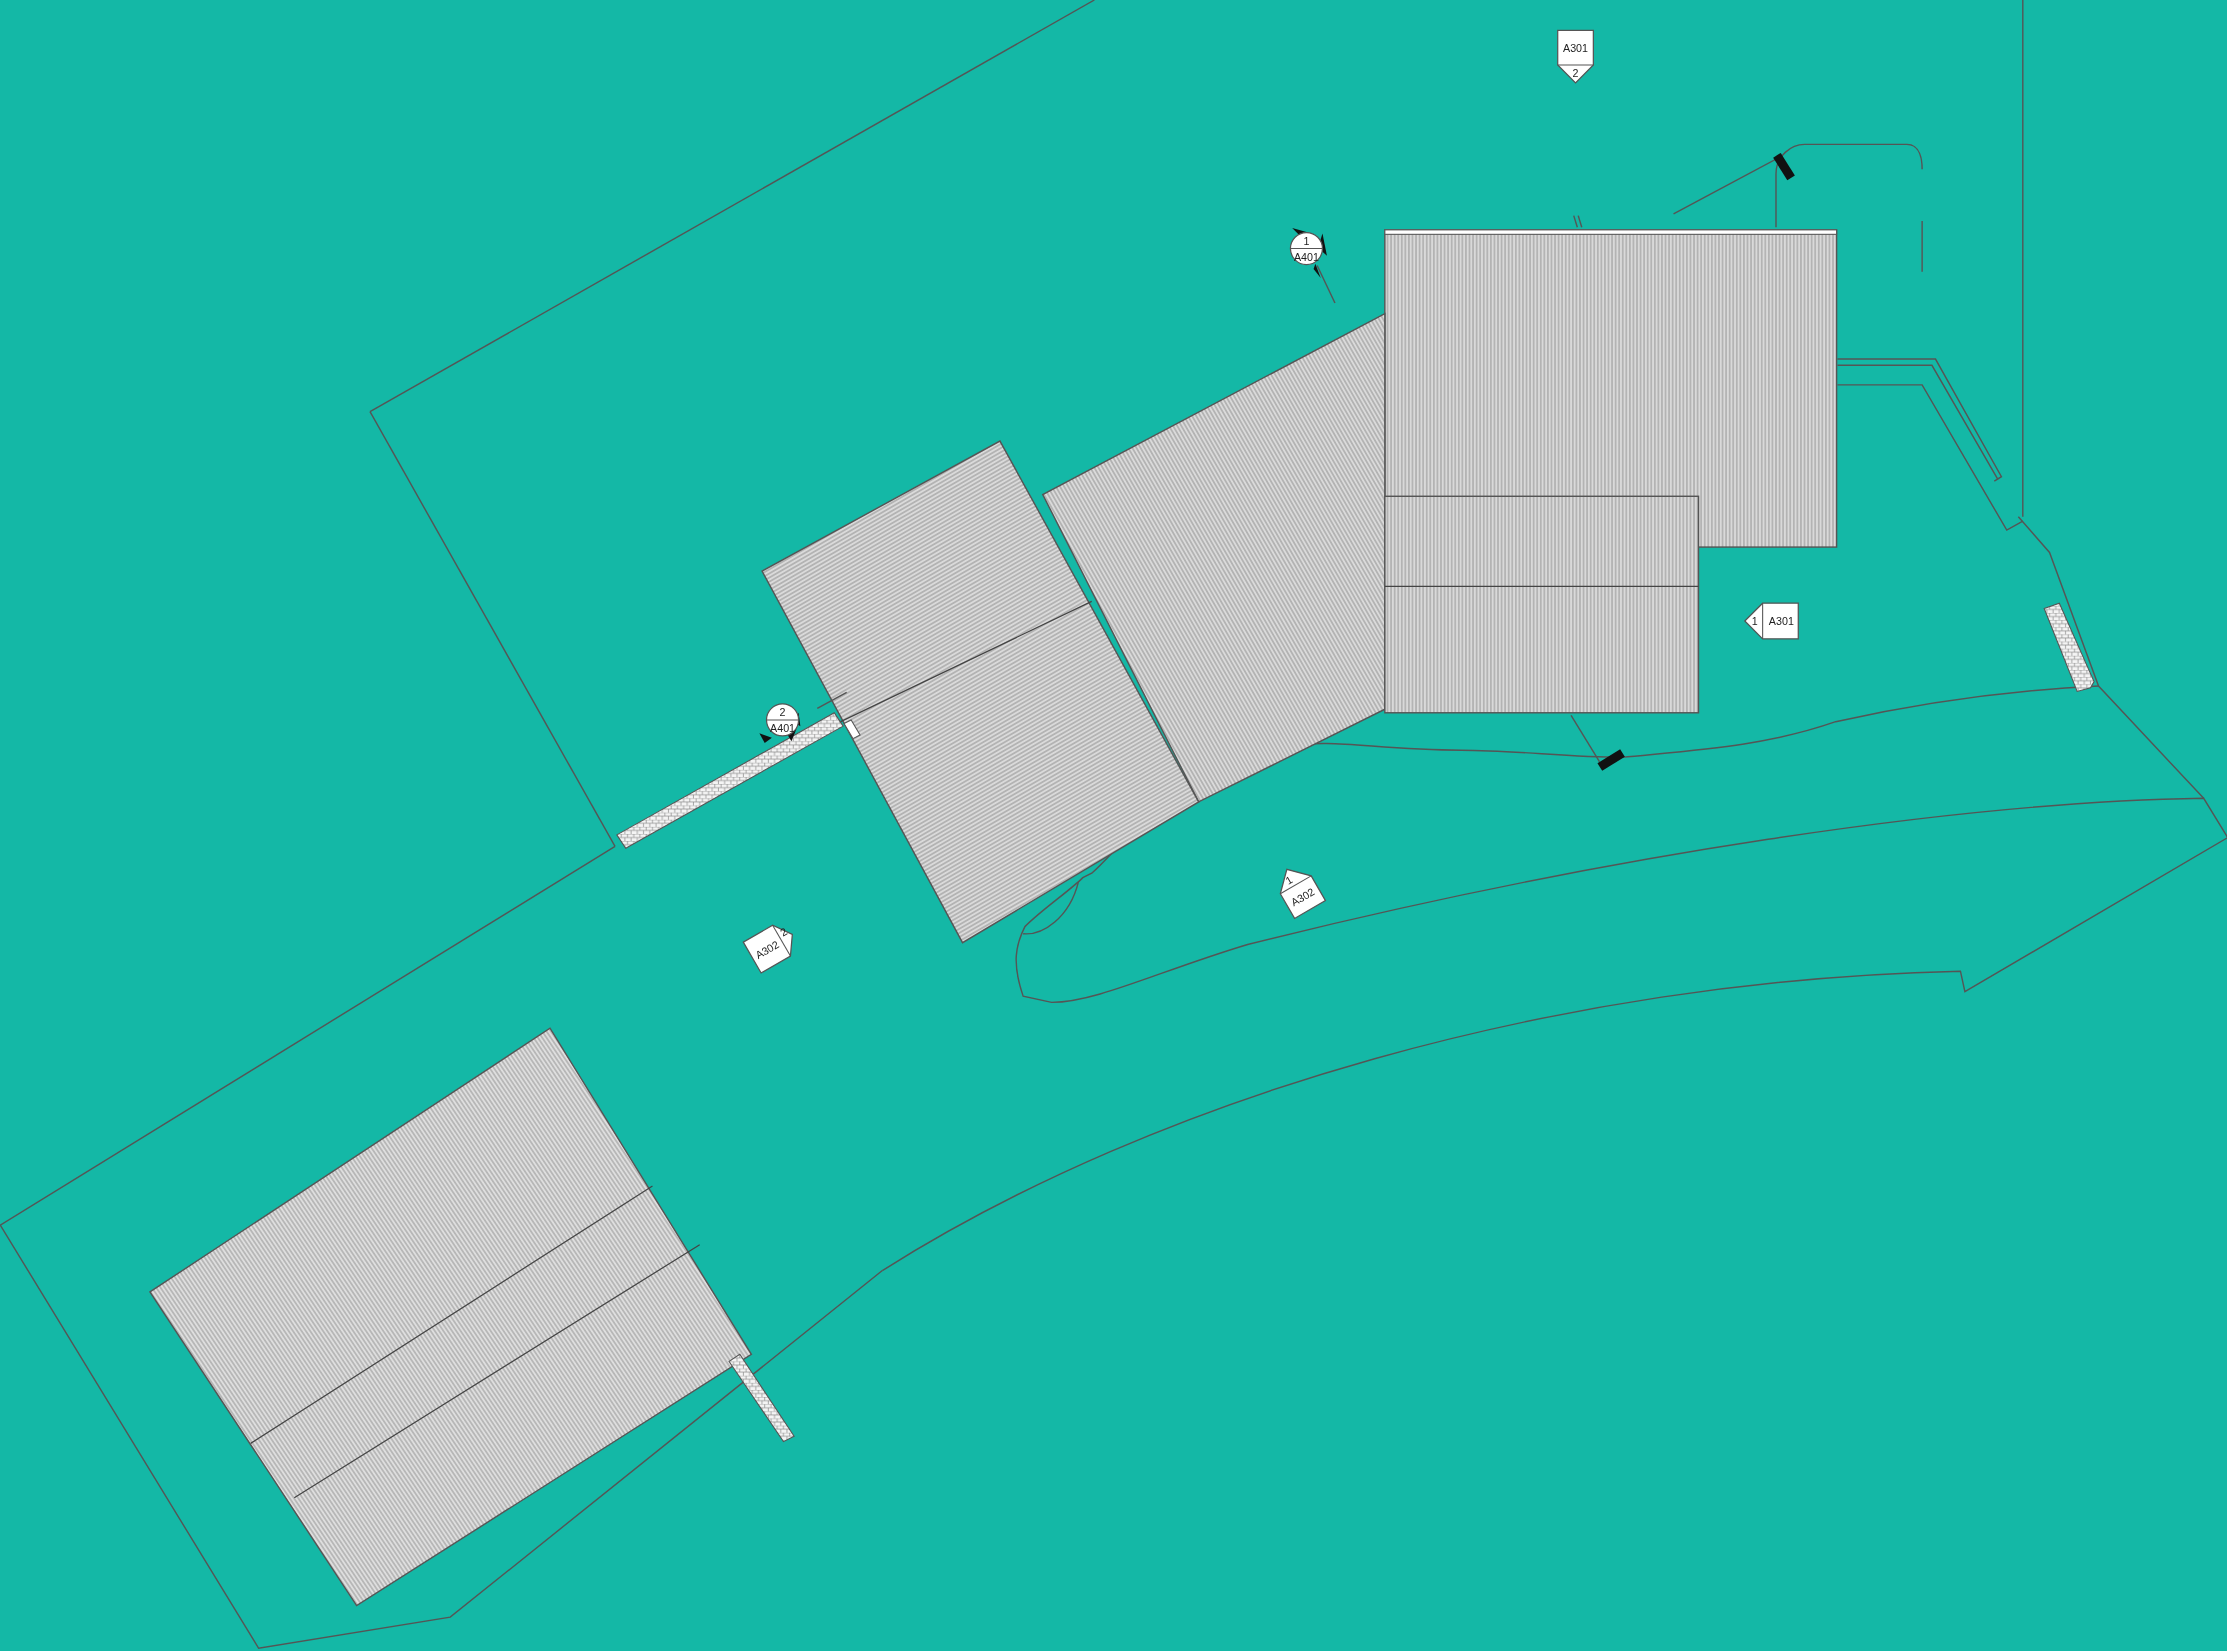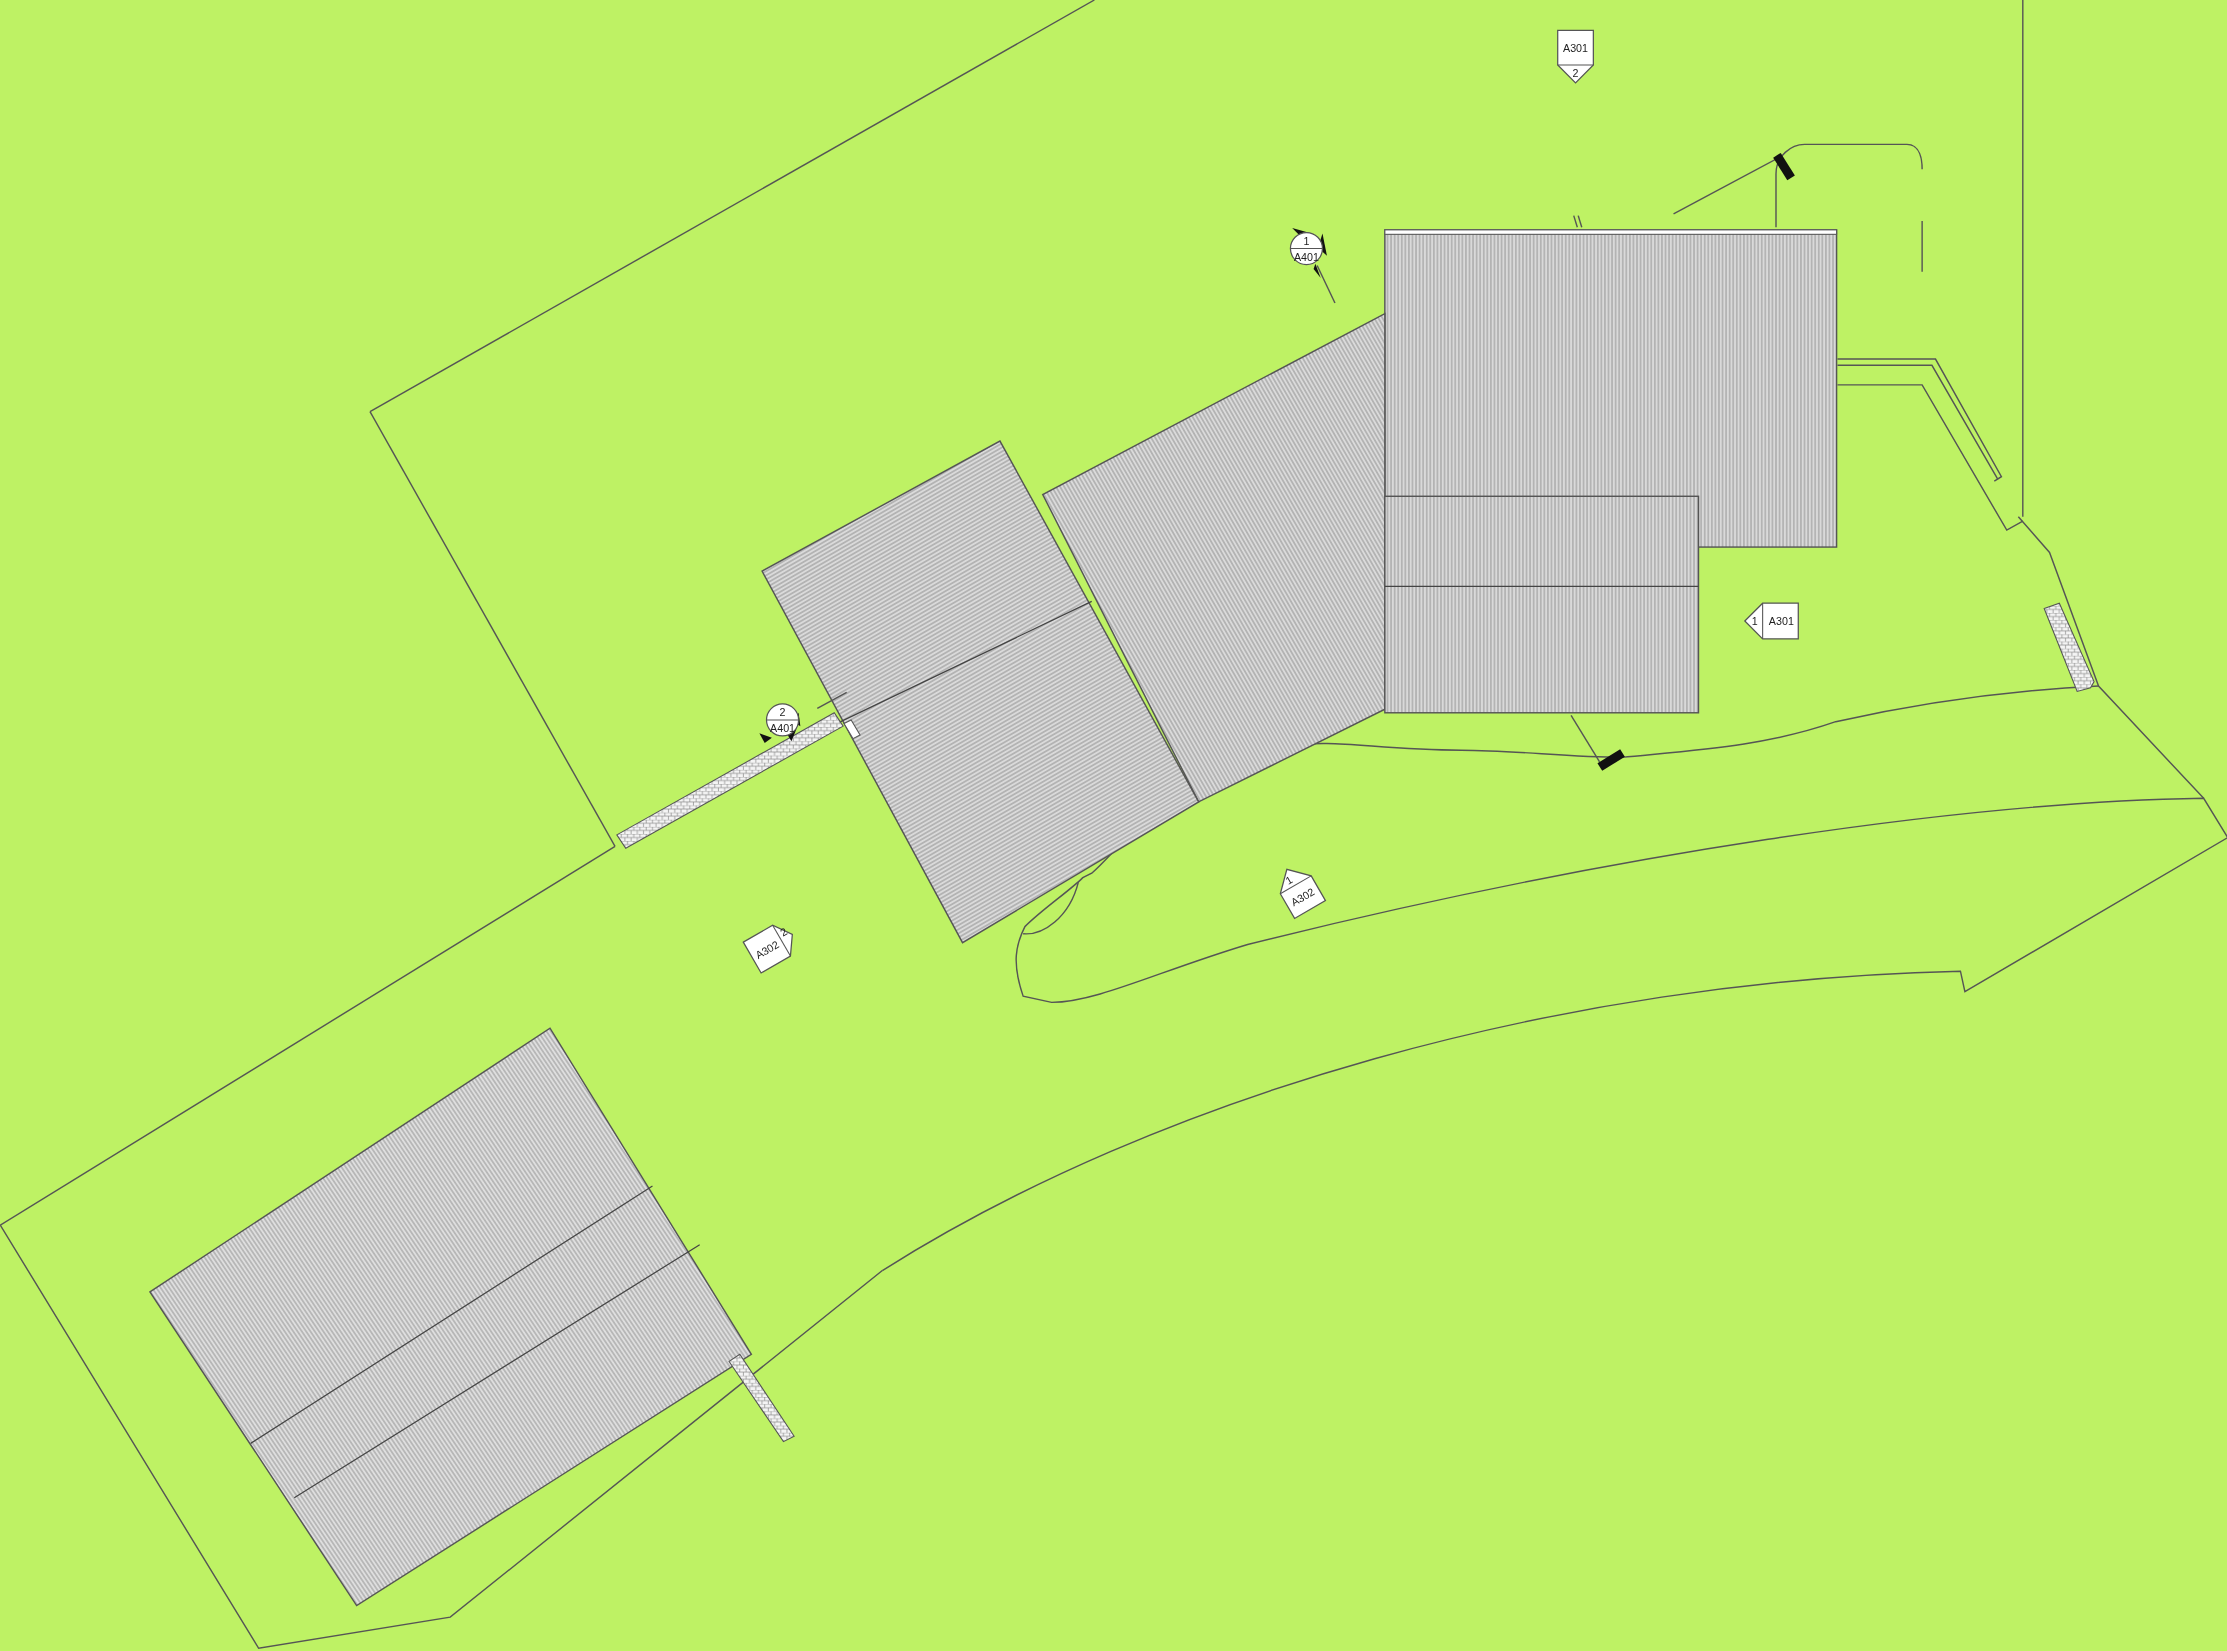--- a/index.html
+++ b/index.html
@@ -1,16 +1,16 @@
 <!DOCTYPE html>
 <html style="font-size:14.3px"><head>
 <meta charset="utf-8">
 <style>
   html, body { margin: 0; padding: 0; background: #ffffff; }
-  #canvas { position: relative; width: 2228px; height: 1651px; overflow: hidden; background: #bef264; }
+  #canvas { position: relative; width: 2228px; height: 1651px; overflow: hidden; background: #14b8a6; }
   #plan { position: absolute; left: 0; top: 0; width: 2228px; height: 1651px; }
   .line { fill: none; stroke: #555555; stroke-width: 1.6; }
   .roof-edge { stroke: #555555; stroke-width: 1.6; }
   .ridge { stroke: #444444; stroke-width: 1.4; fill: none; }
   .wall { stroke: #555555; stroke-width: 1.2; }
   .marker-box { fill: #ffffff; stroke: #555555; stroke-width: 1.4; }
   .marker-text { font-family: "Liberation Sans", sans-serif; font-size: 12px; fill: #222222; }
   .solid { fill: #111111; }
 </style>
 </head>

